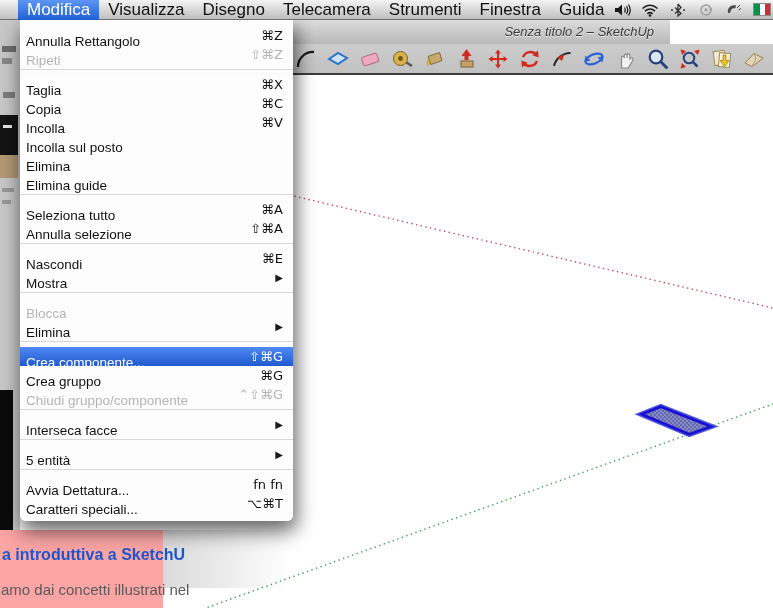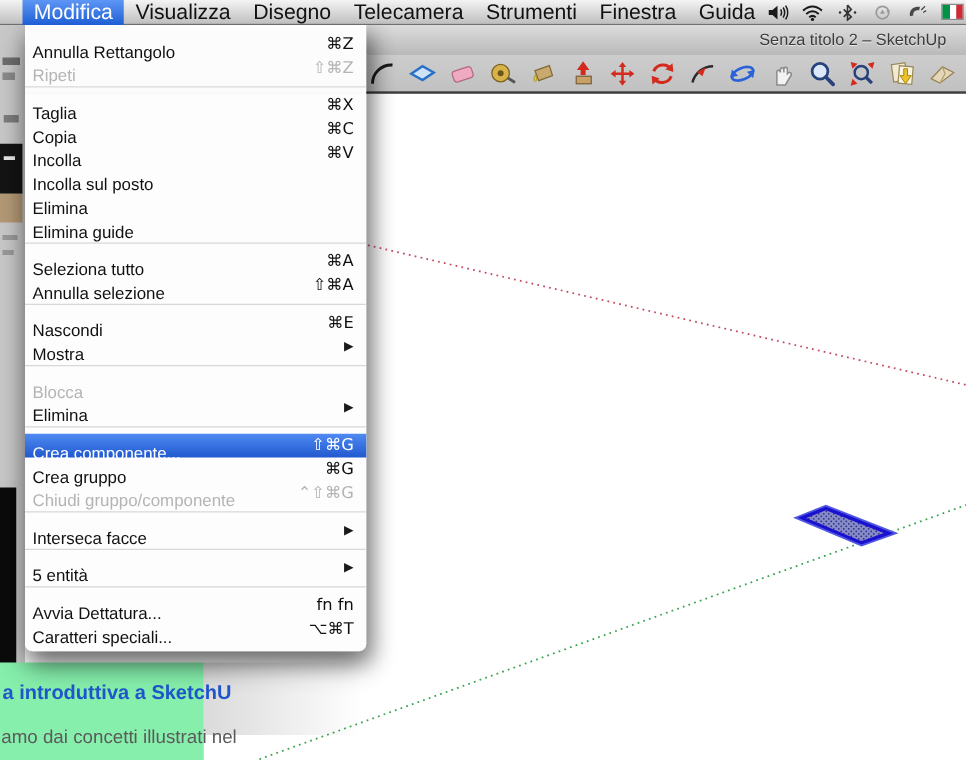--- a/index.html
+++ b/index.html
@@ -12,40 +12,40 @@
     display:flex;align-items:center;padding-left:18px;box-sizing:border-box;z-index:10;}
   .mb-item{height:20px;line-height:20px;padding:0 9px;font-size:17px;color:#111;cursor:default;white-space:nowrap;}
   .mb-item.active{background:linear-gradient(#5e96f5,#1e5fd4);color:#fff;}
   .mb-status{margin-left:auto;display:flex;align-items:center;gap:10px;padding-right:6px;}
   .mb-ico{display:inline-flex;align-items:center;justify-content:center;width:18px;height:16px;}
   .flag{width:16px;height:11px;border:1px solid #8a8a8a;display:inline-flex;}
   .flag i{flex:1;}
   .lang{font-size:18px;color:#111;margin-left:-4px;}
 
   
-  .titlebar{position:absolute;left:0;top:20px;width:773px;height:24px;
-    background:linear-gradient(#dcdcdc,#b9b9b9);z-index:1;}
+  .titlebar{position:absolute;left:0;top:20px;width:670px;height:24px;
+    background:linear-gradient(#dcdcdc,#b9b9b9);z-index:1;font-style:italic;}
   .title{position:absolute;right:16px;top:4px;font-size:13px;color:#3b3b3b;text-shadow:0 1px 0 rgba(255,255,255,.6);}
   .toolbar{position:absolute;left:0;top:44px;width:773px;height:31px;
     background:linear-gradient(#cdcdcd,#c1c1c1);border-bottom:2px solid #3c3c3c;
     display:flex;align-items:center;gap:8px;padding-left:294px;box-sizing:border-box;z-index:1;}
   .tb-ico{width:24px;height:24px;flex:0 0 24px;display:inline-flex;align-items:center;justify-content:center;}
 
   
   .viewport{position:absolute;left:0;top:77px;width:773px;height:531px;background:#fff;z-index:0;}
   #vpsvg{position:absolute;left:0;top:0;width:773px;height:608px;z-index:2;pointer-events:none;}
 
   
   .leftstrip{position:absolute;left:0;top:20px;width:20px;height:511px;background:#c9c9c9;z-index:3;}
   .leftstrip div{position:absolute;}
   .menu-shadow-patch{position:absolute;left:163px;top:530px;width:150px;height:58px;z-index:3;
     background:linear-gradient(to right, rgba(70,70,70,.20), rgba(70,70,70,0) 85%);}
 
   
-  .instructor{position:absolute;left:0;top:530px;width:163px;height:78px;background:#86efac;z-index:4;}
+  .instructor{position:absolute;left:0;top:530px;width:163px;height:78px;background:#fca5a5;z-index:4;}
   .inst-heading{position:absolute;left:2px;top:16px;font-size:16px;font-weight:bold;color:#1f56cc;white-space:nowrap;}
   .inst-body{position:absolute;left:1px;top:51px;font-size:15px;color:#5a5a5a;white-space:nowrap;}
 
   
   .menu-panel{position:absolute;left:20px;top:20px;width:273px;box-sizing:border-box;
     background:rgba(253,253,253,.98);border-radius:0 0 6px 6px;
     padding:6px 0 8px 0;z-index:6;
     box-shadow:0 10px 22px rgba(0,0,0,.45), 5px 8px 16px rgba(0,0,0,.28);}
   .mi{height:19px;display:flex;align-items:center;padding:0 10px 0 6px;font-size:13.5px;color:#111;cursor:default;}
   .mi .lbl{flex:1;white-space:nowrap;margin-top:12px;}

